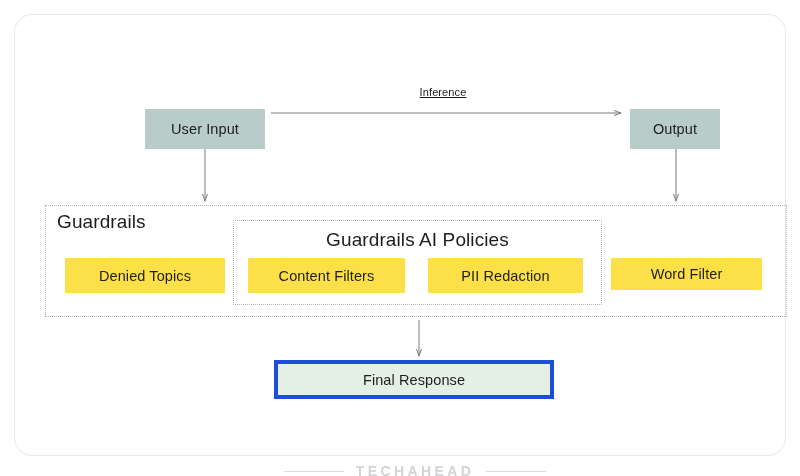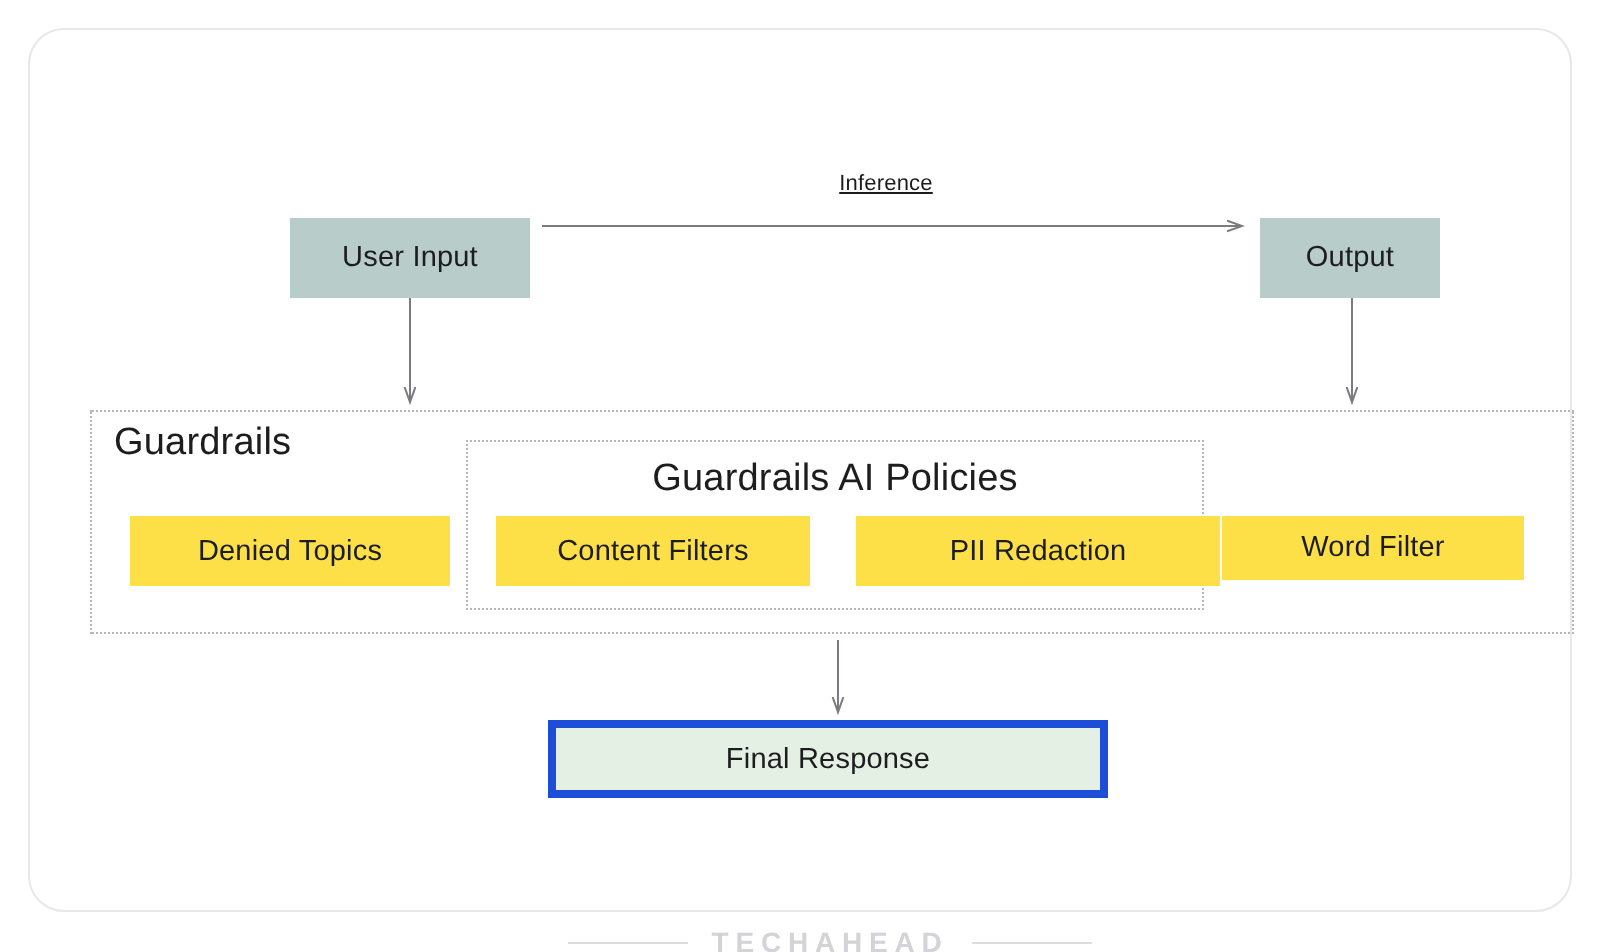--- a/index.html
+++ b/index.html
@@ -59,21 +59,21 @@
     background: #e4f0e4;
     border: 4px solid #1d4ed8;
   }
 
   
   #user-input   { left: 130px; top: 78px;  width: 120px; height: 40px; }
   #output       { left: 615px; top: 78px;  width: 90px;  height: 40px; }
 
   #denied-topics   { left: 50px;  top: 243px; width: 160px; height: 35px; }
   #content-filters { left: 233px; top: 243px; width: 157px; height: 35px; }
-  #pii-redaction   { left: 413px; top: 243px; width: 182px; height: 35px; }
+  #pii-redaction   { left: 413px; top: 243px; width: 155px; height: 35px; }
   #word-filter     { left: 596px; top: 243px; width: 151px; height: 32px; }
 
   #final-response  { left: 259px; top: 345px; width: 280px; height: 39px; }
 
   
   .dotted-box {
     position: absolute;
     box-sizing: border-box;
     border: 1px dotted #b6b6bb;
     background: transparent;

